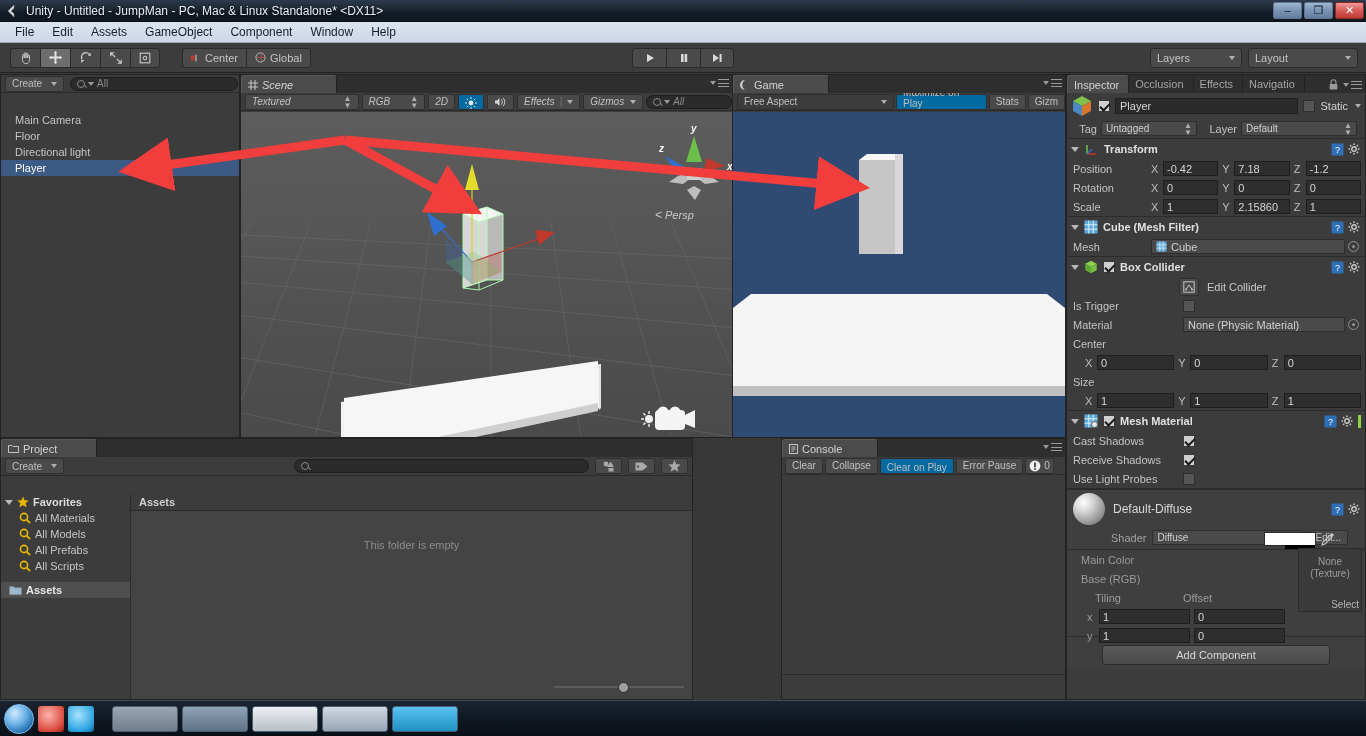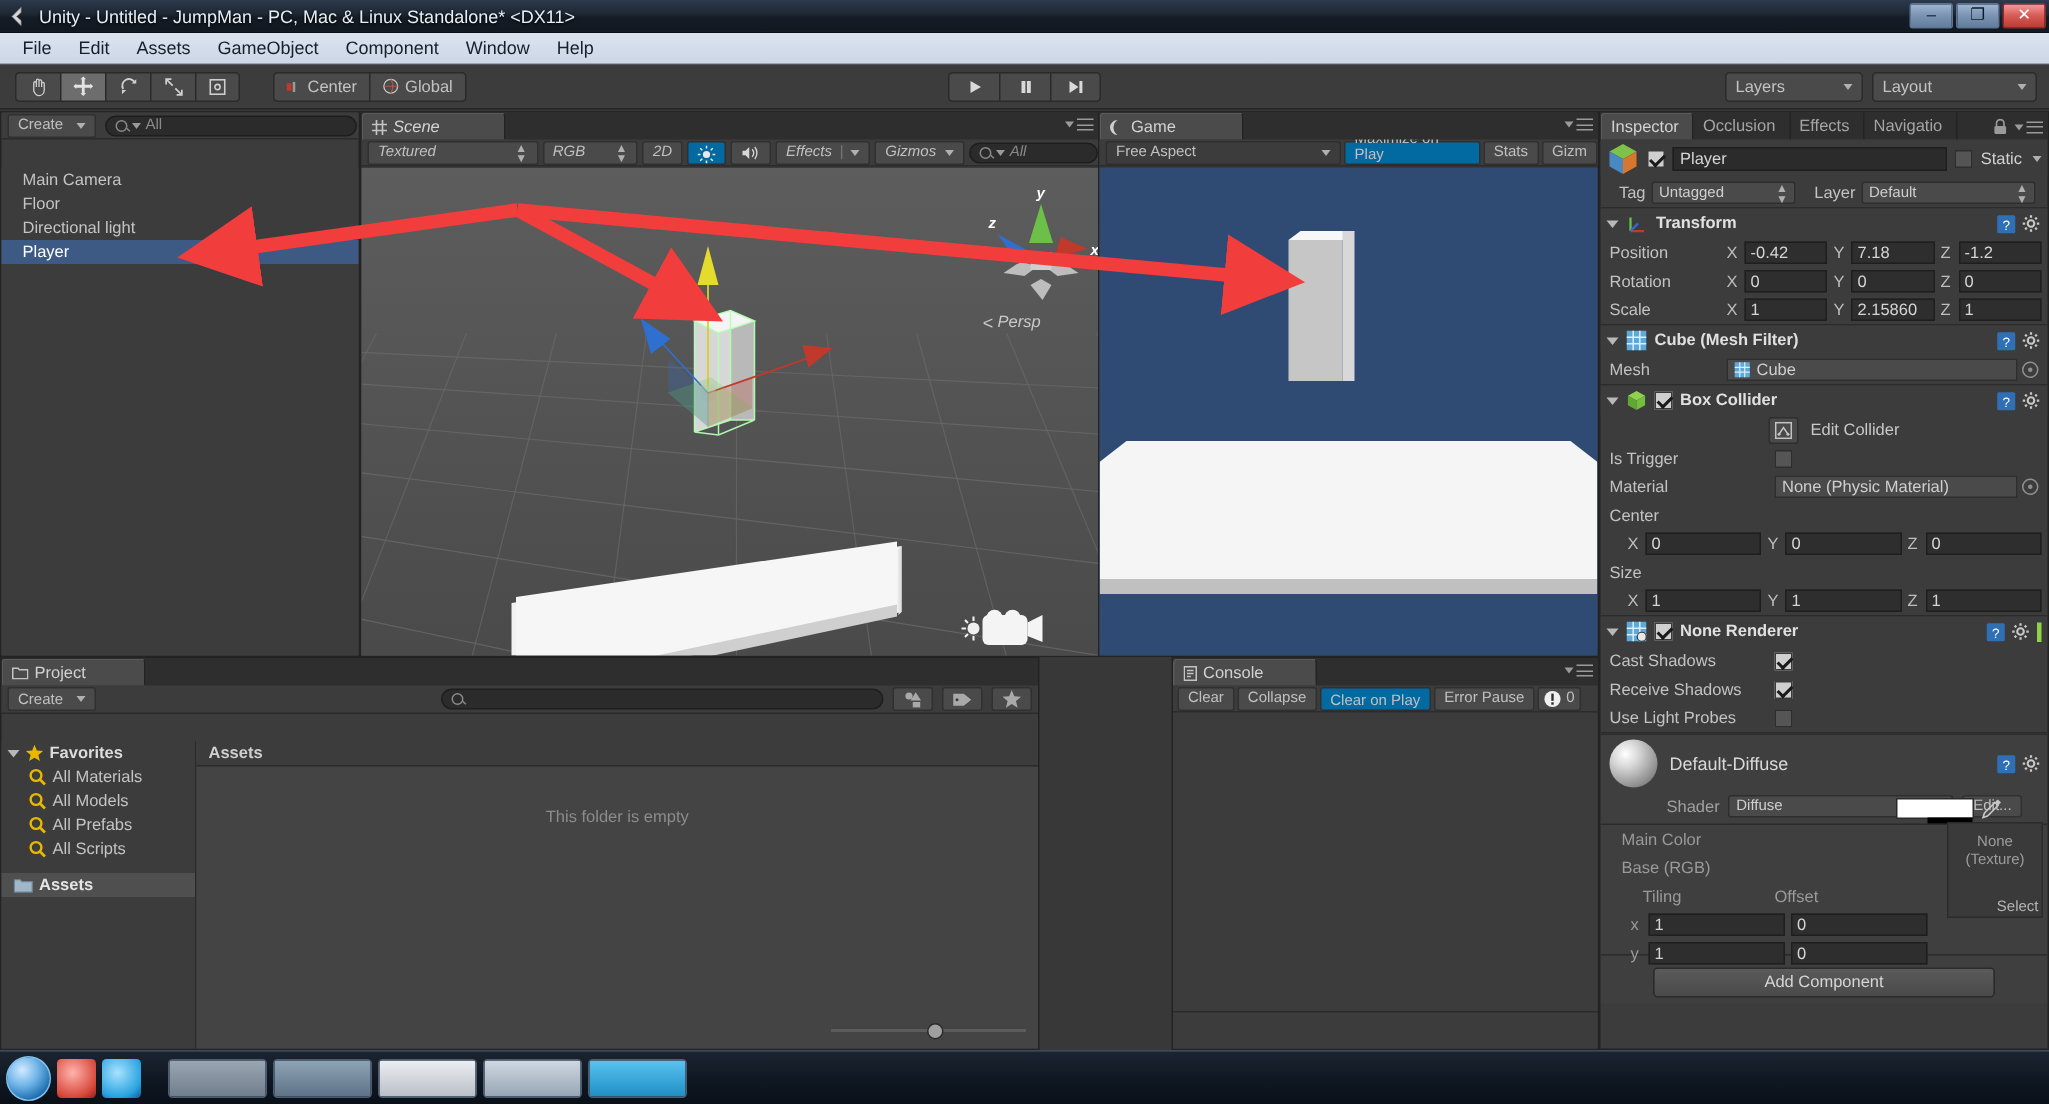--- a/index.html
+++ b/index.html
@@ -913,21 +913,21 @@
       <div class="comp-sep"></div>
 
       <div class="comp-head">
         <span class="tri"></span>
         <svg width="14" height="14" viewBox="0 0 14 14">
             <rect x="0.5" y="0.5" width="13" height="13" fill="#5fa8d8"></rect>
             <path d="M4.8 0.5v13M9.2 0.5v13M0.5 4.8h13M0.5 9.2h13" stroke="#d9f0fb" stroke-width="1"></path>
             <circle cx="10.5" cy="10.5" r="3" fill="#e8e8e8" stroke="#3c3c3c" stroke-width="0.8"></circle>
           </svg>
         <span class="cb checked"></span>
-        <span class="comp-title">None Renderer</span>
+        <span class="comp-title">Mesh Material</span>
         <span class="comp-icons">
           <svg width="13" height="13" viewBox="0 0 13 13">
               <rect x="0.5" y="0.5" width="12" height="12" rx="1" fill="#2f6fb5"></rect>
               <text x="6.5" y="10" font-size="9" fill="#ffffff" text-anchor="middle" font-family="Liberation Sans, sans-serif">?</text>
             </svg>
           <svg width="13" height="13" viewBox="0 0 13 13">
               <circle cx="6" cy="6" r="2.2" fill="none" stroke="#c9c9c9" stroke-width="1.4"></circle>
               <g stroke="#c9c9c9" stroke-width="1.5">
                 <path d="M6 0.5v1.6M6 9.9v1.6M0.5 6h1.6M9.9 6h1.6M2.1 2.1l1.1 1.1M8.8 8.8l1.1 1.1M9.9 2.1L8.8 3.2M3.2 8.8l-1.1 1.1"></path>
               </g>

